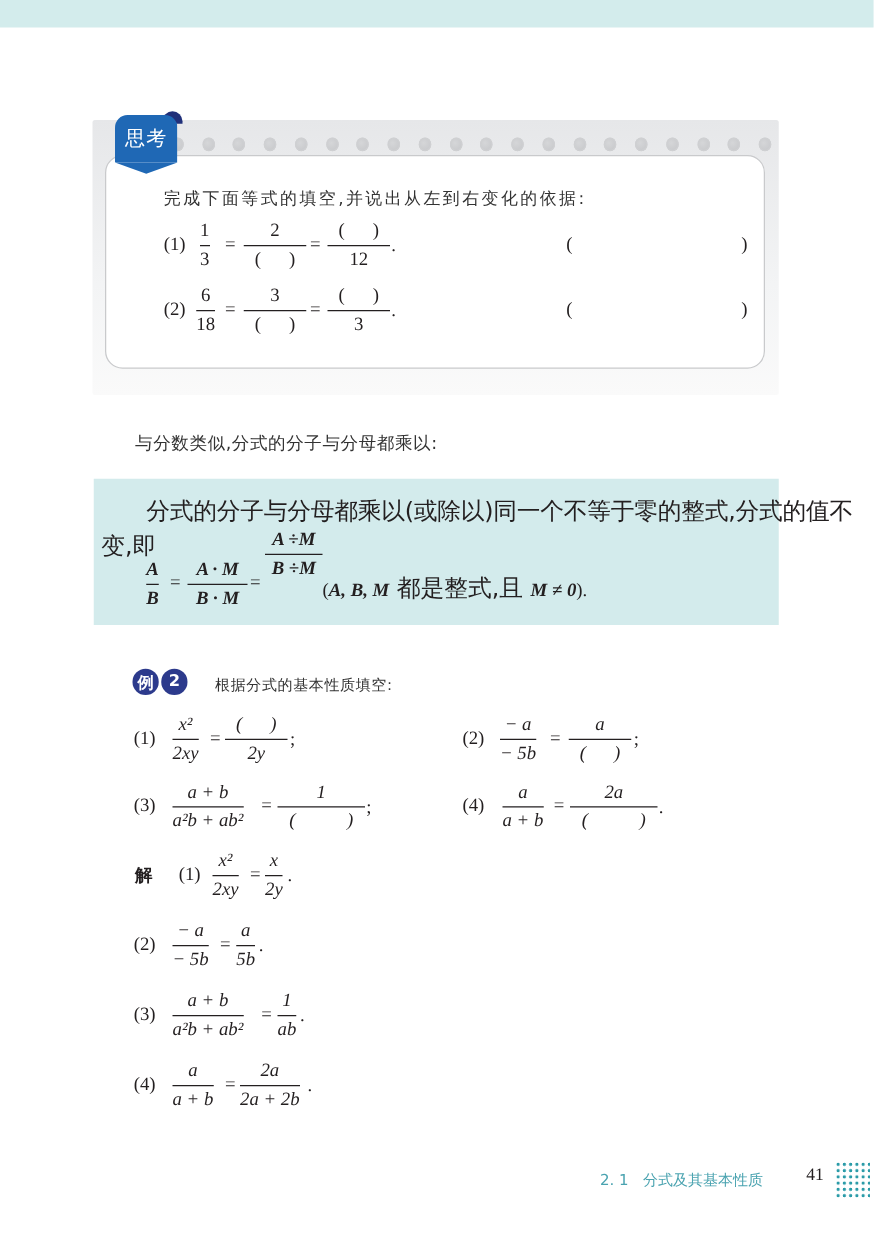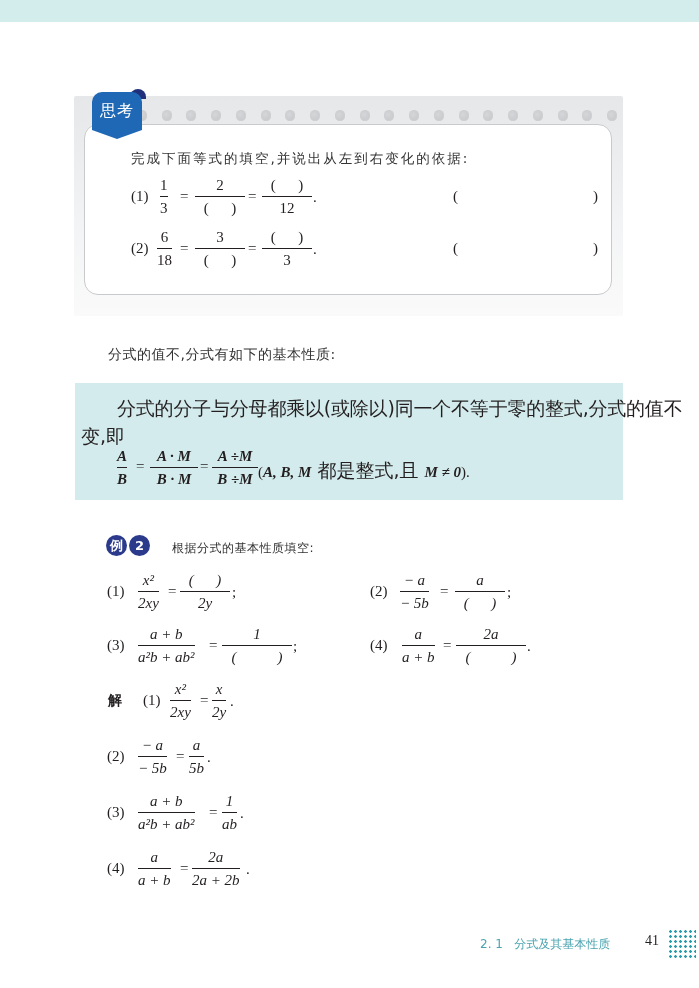--- a/index.html
+++ b/index.html
@@ -122,38 +122,38 @@
     <span class="num">(      )</span>
     <span class="bar"></span>
     <span class="den">3</span>
   </div>
 <div class="t math" style="left:313px;top:241px;">.</div>
 <div class="t math" style="left:453px;top:240px;width:145px;display:flex;justify-content:space-between;">
     <span>(</span>
     <span>)</span>
   </div>
 
-<div class="t cn" style="left:108px;top:346px;letter-spacing:0.5px;font-size:14px;">分式的值不,分式有如下的基本性质:</div>
+<div class="t cn" style="left:108px;top:346px;letter-spacing:0.5px;font-size:14px;">与分数类似,分式的分子与分母都乘以:</div>
 
 <div class="rule-box"></div>
 <div class="t rule-txt" style="left:117px;top:396px;letter-spacing:-0.2px;">分式的分子与分母都乘以(或除以)同一个不等于零的整式,分式的值不</div>
 <div class="t rule-txt" style="left:81px;top:424px;">变,即</div>
 <div class="frac b" style="left:117px;top:447px;font-size:15px;">
     <span class="num">A</span>
     <span class="bar"></span>
     <span class="den">B</span>
   </div>
 <div class="t math" style="left:136px;top:458px;">=</div>
 <div class="frac b" style="left:150px;top:447px;width:48px;">
     <span class="num">A · M</span>
     <span class="bar"></span>
     <span class="den">B · M</span>
   </div>
 <div class="t math" style="left:200px;top:458px;">=</div>
-<div class="frac b" style="left:212px;top:447px;width:46px;text-align:right;">
+<div class="frac b" style="left:212px;top:423px;width:46px;text-align:right;">
     <span class="num">A ÷M</span>
     <span class="bar"></span>
     <span class="den">B ÷M</span>
   </div>
 <div class="t" style="left:258px;top:458px;font-size:15px;"><span class="math">(</span><span class="math b">A, B, M</span><span class="rule-txt"> 都是整式,且 </span><span class="math b">M ≠ 0</span><span class="math">).</span></div>
 
 <div class="ex-badge">
     <span>例</span>
     <span>2</span>
   </div>

